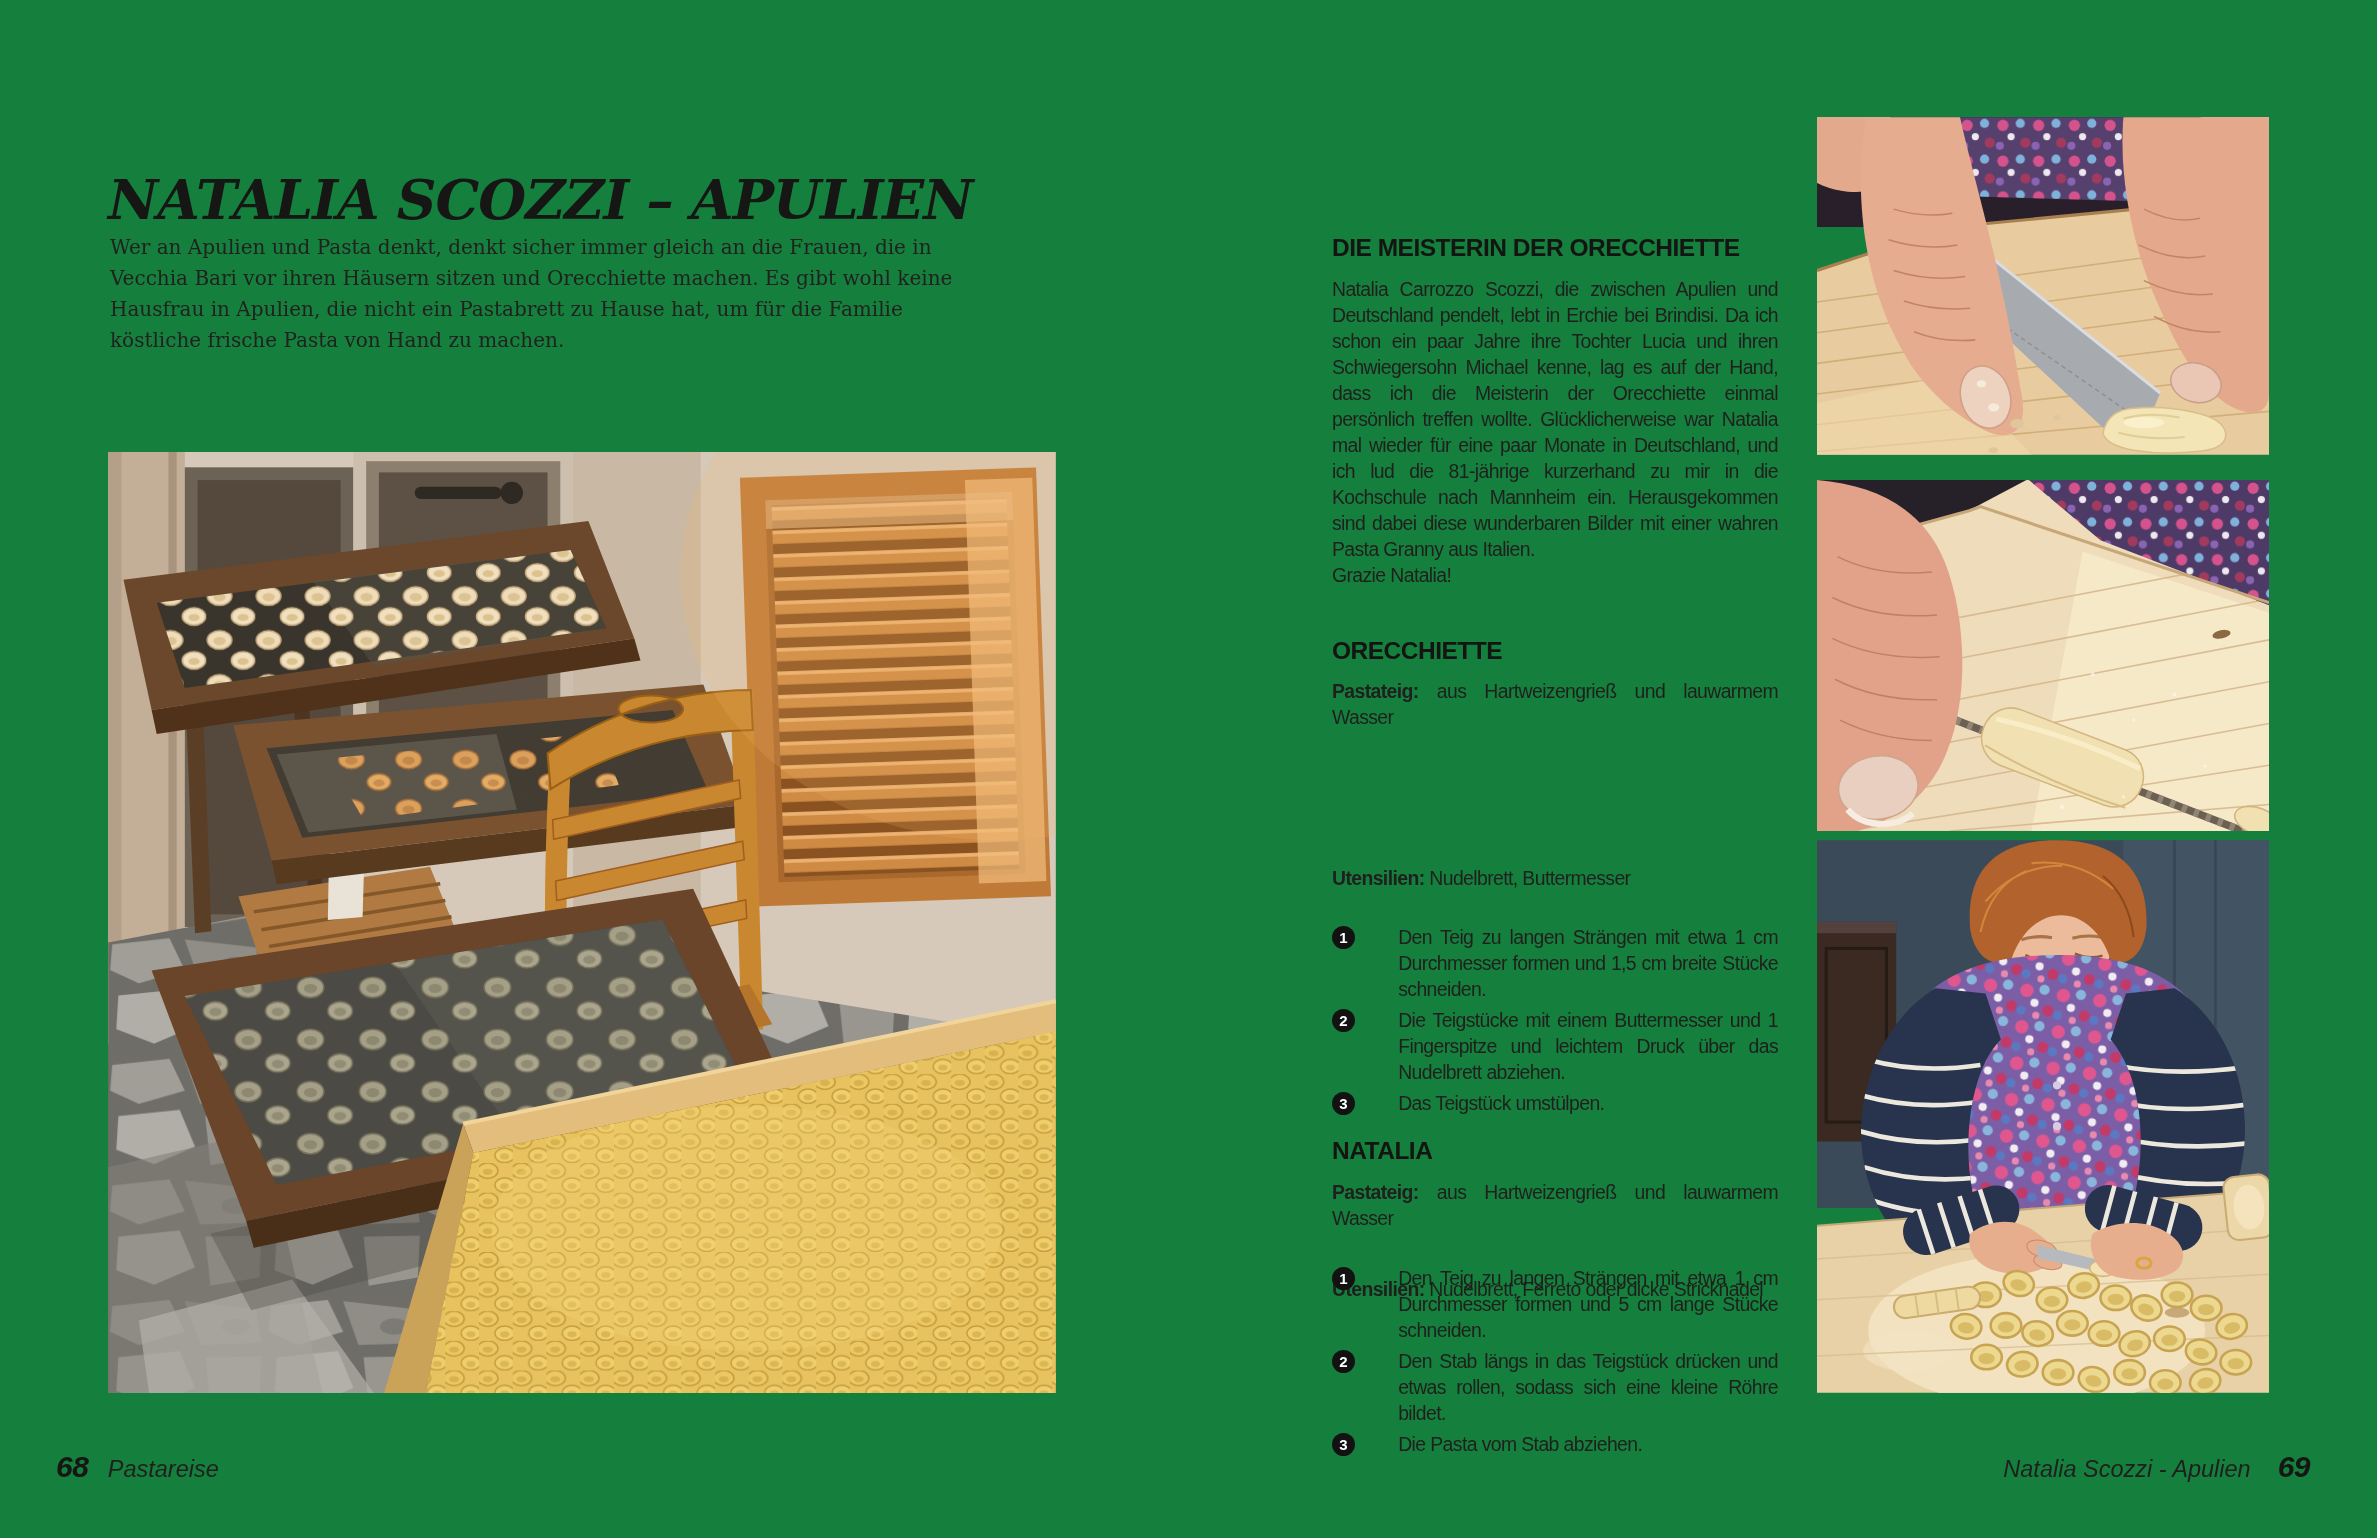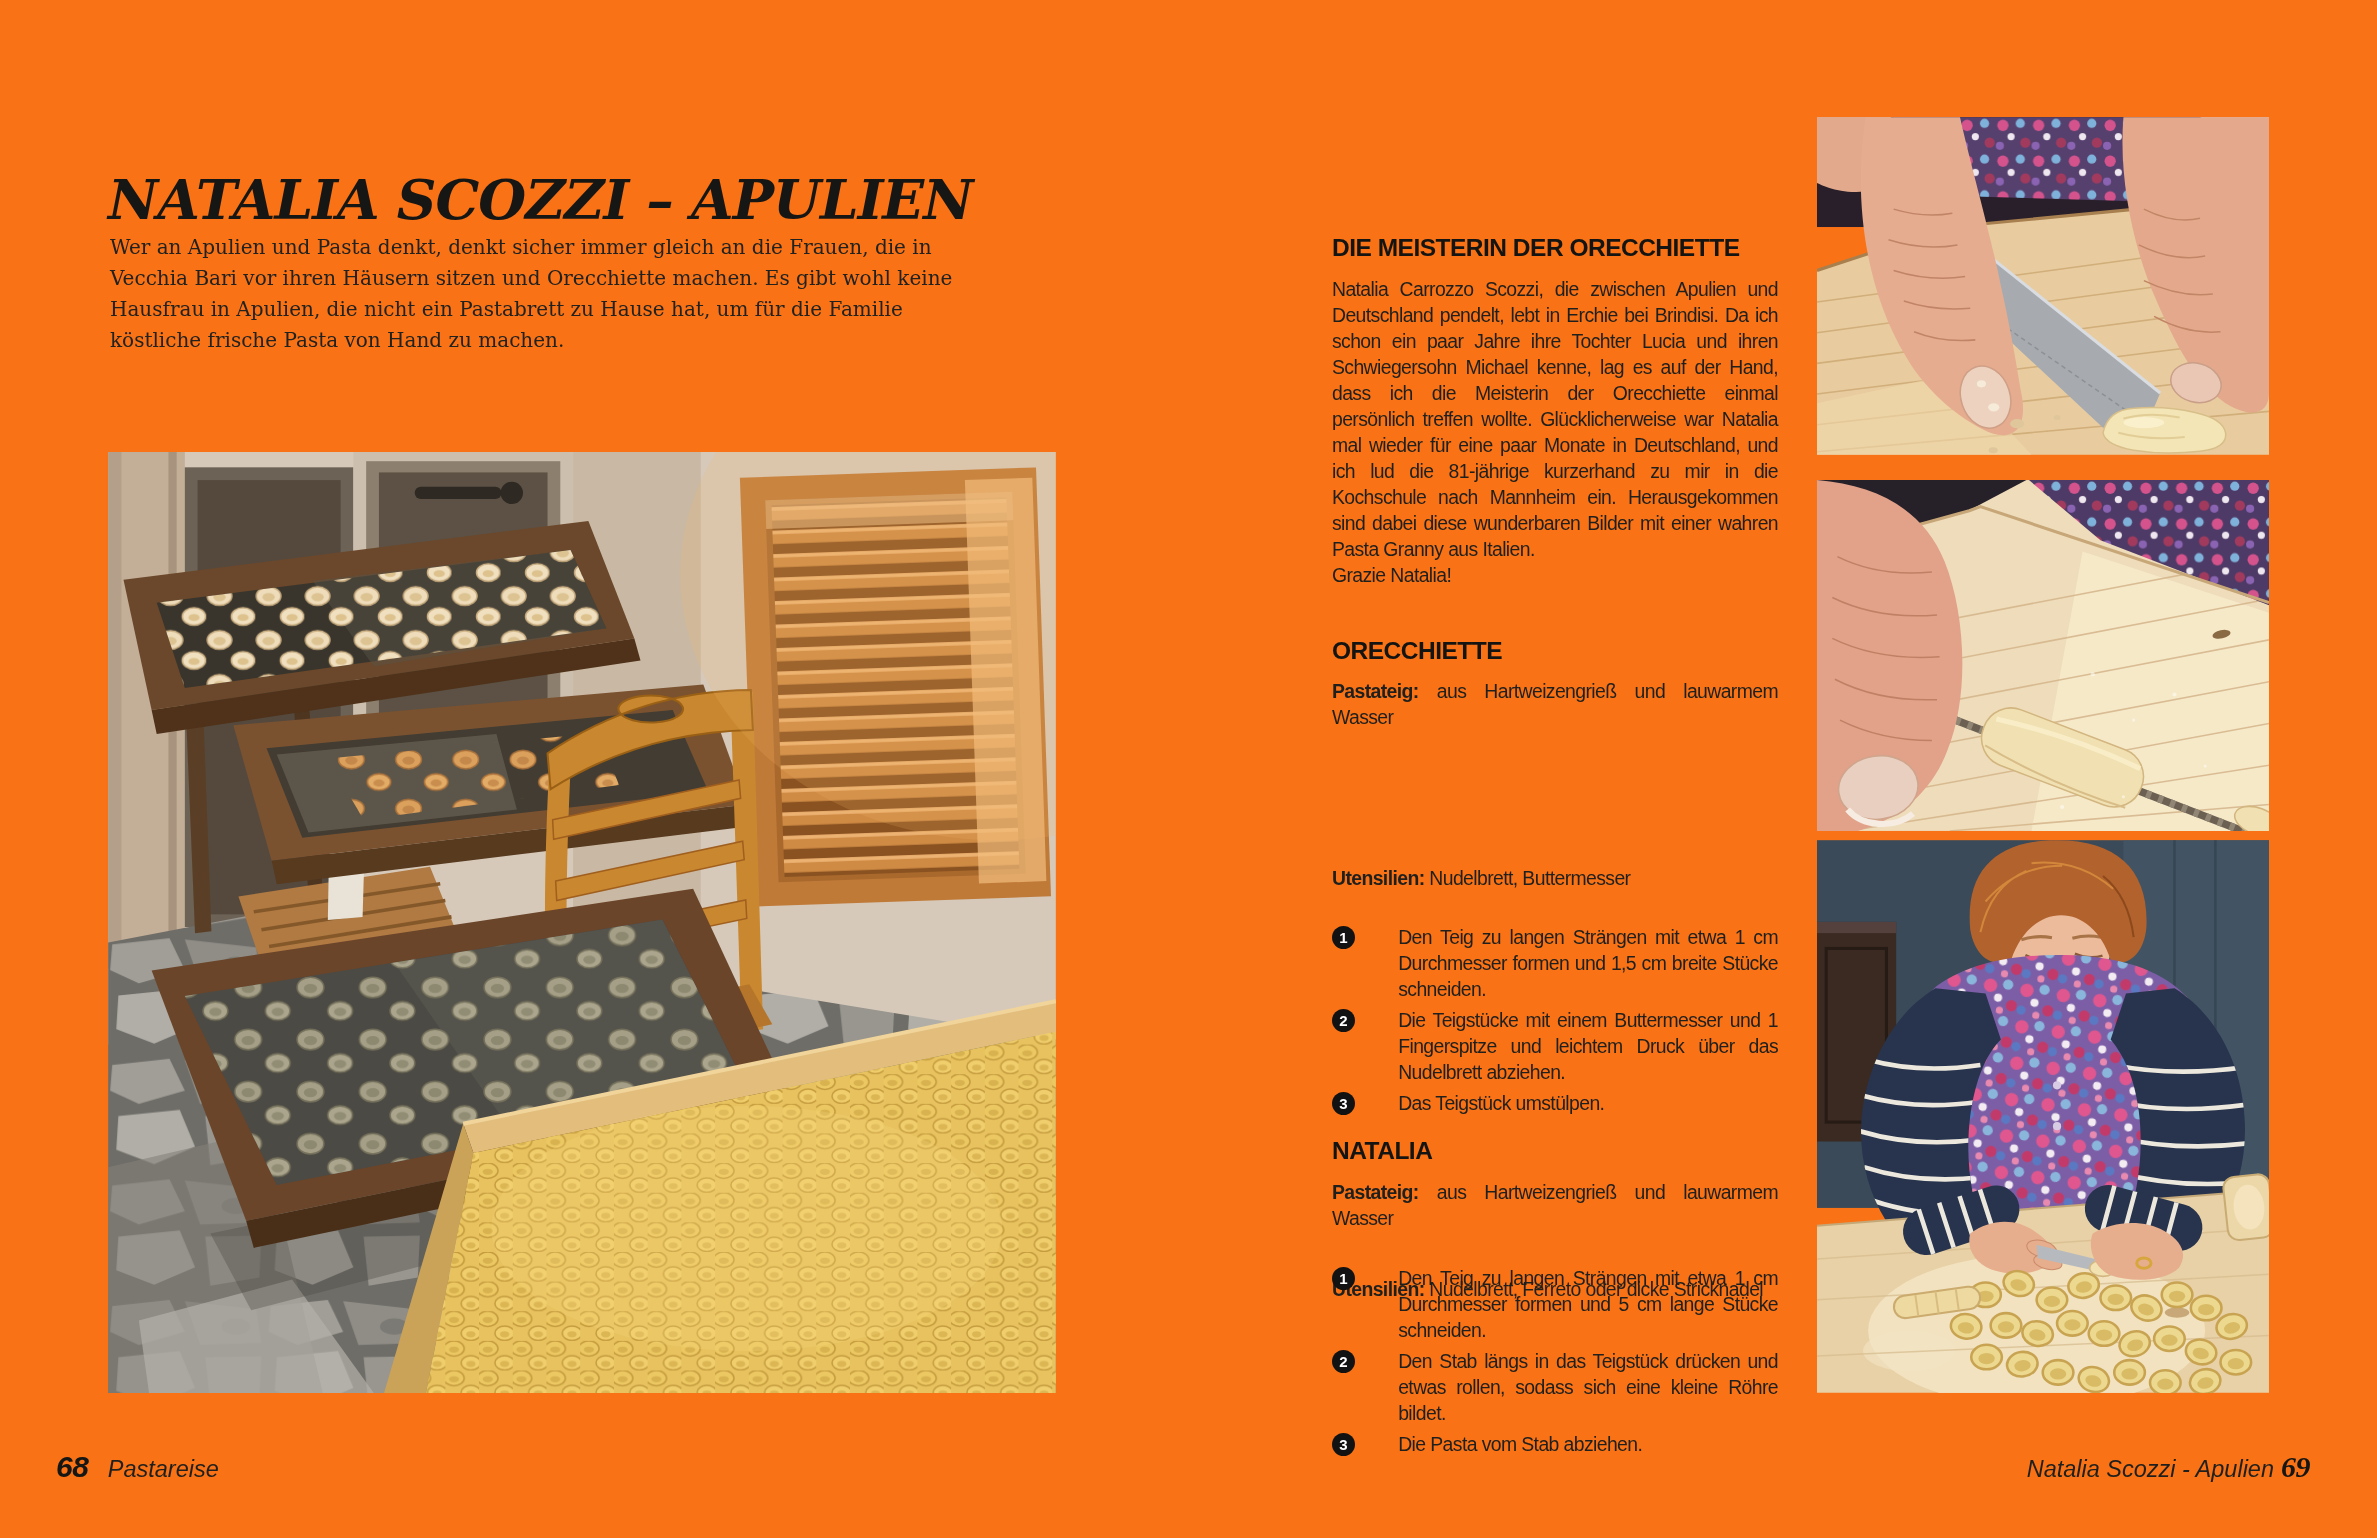--- a/index.html
+++ b/index.html
@@ -1,17 +1,17 @@
 <!DOCTYPE html>
 <html lang="de" style="font-size:8.2px"><head>
 <meta charset="utf-8">
 <style>
   html,body{margin:0;padding:0;background:#e8e8e8;}
   .spread{
-    position:relative;width:2377px;height:1539px;background:#f97316;
+    position:relative;width:2377px;height:1539px;background:#15803d;
     font-family:"Liberation Sans",sans-serif;color:#1f1f1d;overflow:hidden;
   }
   
   .title{
     position:absolute;left:108px;top:134px;width:1073px;
     font-family:"DejaVu Serif","Liberation Serif",serif;
     font-weight:700;font-style:italic;font-size:55px;line-height:1.05;
     letter-spacing:-1px;color:#161614;white-space:nowrap;
   }
   .intro{
@@ -25,21 +25,21 @@
   .photo-b{left:1817px;top:117px;width:452px;height:338px;}
   .photo-c{left:1817px;top:480px;width:452px;height:351px;}
   .photo-d{left:1817px;top:840px;width:452px;height:553px;}
   
   .folio{position:absolute;top:1450px;font-style:italic;font-size:23.5px;color:#26262
 4;}
   .folio-left{left:56px;}
   .folio-right{left:1776px;width:534px;text-align:right;}
   .folio .num{font-weight:700;font-size:30px;letter-spacing:-0.5px;color:#161614;}
   .folio-left .num{margin-right:19.4px;}
-  .folio-right .num{margin-left:7px;font-family:Liberation Serif, serif;}
+  .folio-right .num{margin-left:27px;}
   
   .col-block{position:absolute;left:1332px;width:446px;}
   .h-section{
     margin:0;font-size:24.5px;font-weight:700;letter-spacing:-0.5px;color:#141412;
     white-space:nowrap;
   }
   .body-text{
     margin:0;font-size:19.4px;line-height:26px;letter-spacing:-0.6px;
     text-align:justify;hyphens:auto;-webkit-hyphens:auto;color:#1f1f1d;
   }

